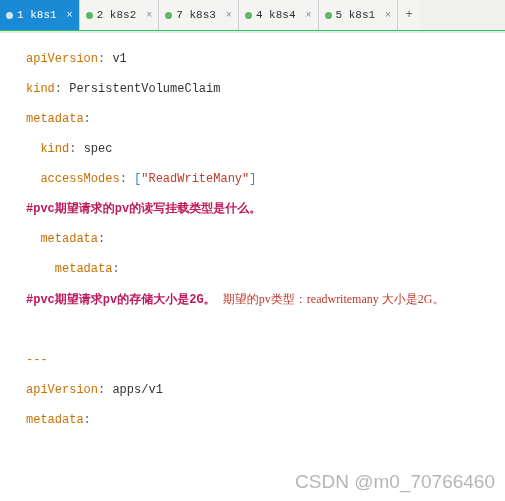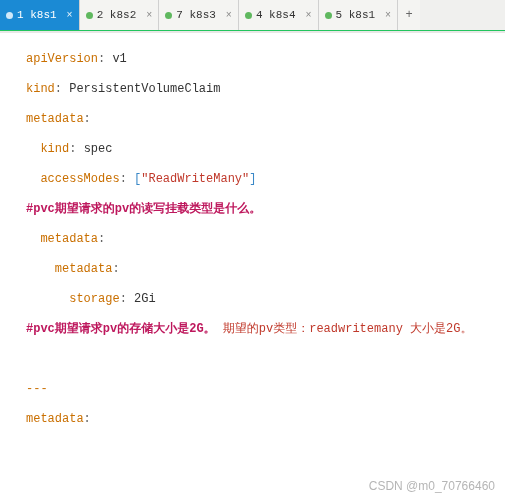--- a/index.html
+++ b/index.html
@@ -14,23 +14,23 @@
 .plus { width: 22px; display: flex; align-items: center; justify-content: center; color: #666; background: #f4f4f2; }
 .gutter-line { height: 2px; background: #e8e8e6; }
 .editor { padding: 4px 0 0 6px; line-height: 15px; white-space: pre; color: #333; position: relative; }
 .ln { display: block; margin-left: 20px; }
 .key { color: #c96f00; }
 .br { color: #3a88c7; }
 .str { color: #c0392b; }
 .punct { color: #666; }
 .txt { color: #333; }
 .cmt { color: #be185d; font-weight: bold; }
-.hl { color: #c0392b; }
+.hl { color: #c0392b; font-family: Liberation Serif, serif; }
 .seq { color: #c96f00; }
-.watermark { position: absolute; right: 10px; bottom: 8px; color: rgba(120,120,120,0.55); font-family: Arial, sans-serif; font-size: 12px; }
+.watermark { position: absolute; right: 10px; bottom: 8px; color: rgba(120,120,120,0.55); font-family: Arial, sans-serif; font-size: 19px; }
 </style>
 </head>
 <body>
 
 <div class="tabbar">
   <div class="tab active">
       <span class="dot"></span>
       <span class="underline">1 k8s1</span>
       <span class="close">×</span>
     </div>
@@ -60,24 +60,24 @@
 
 <div class="editor">
 <span class="ln"><span class="key">apiVersion</span><span class="punct">:</span> <span class="txt">v1</span></span>
 <span class="ln"><span class="key">kind</span><span class="punct">:</span> <span class="txt">PersistentVolumeClaim</span></span>
 <span class="ln"><span class="key">metadata</span><span class="punct">:</span></span>
 <span class="ln">  <span class="key">kind</span><span class="punct">:</span> <span class="txt">spec</span></span>
 <span class="ln">  <span class="key">accessModes</span><span class="punct">:</span> <span class="br">[</span><span class="str">"ReadWriteMany"</span><span class="br">]</span></span>
 <span class="ln"><span class="cmt">#pvc期望请求的pv的读写挂载类型是什么。</span></span>
 <span class="ln">  <span class="key">metadata</span><span class="punct">:</span></span>
 <span class="ln">    <span class="key">metadata</span><span class="punct">:</span></span>
-<span class="ln">      <span class="key">storage</span><span class="punct">:</span> <span class="txt">2Gi</span></span>
 <span class="ln"><span class="cmt">#pvc期望请求pv的存储大小是2G。</span> <span class="hl">期望的pv类型：readwritemany 大小是2G。</span></span>
 <span class="ln"> </span>
 <span class="ln"><span class="seq">---</span></span>
+<span class="ln"><span class="key">apiVersion</span><span class="punct">:</span> <span class="txt">apps/v1</span></span>
 <span class="ln"><span class="key">metadata</span><span class="punct">:</span></span>
 
 
 
 
 
 
 
 
 

